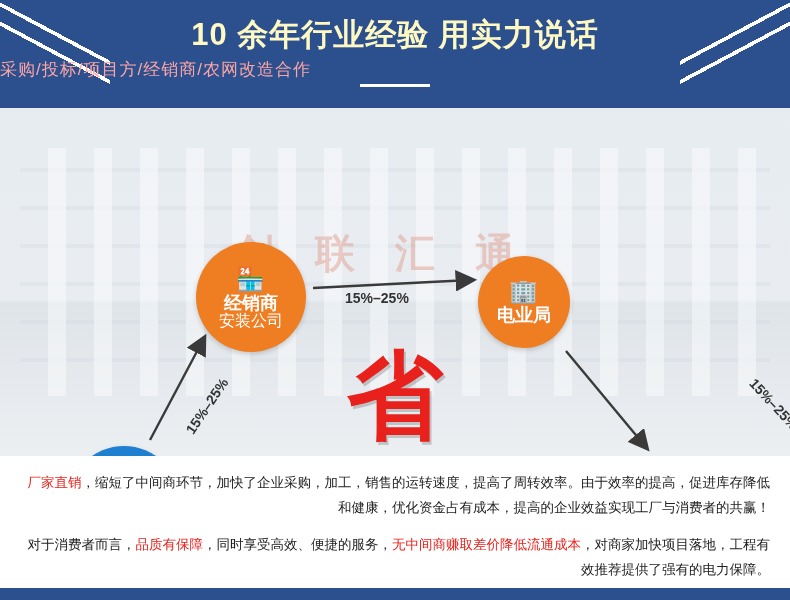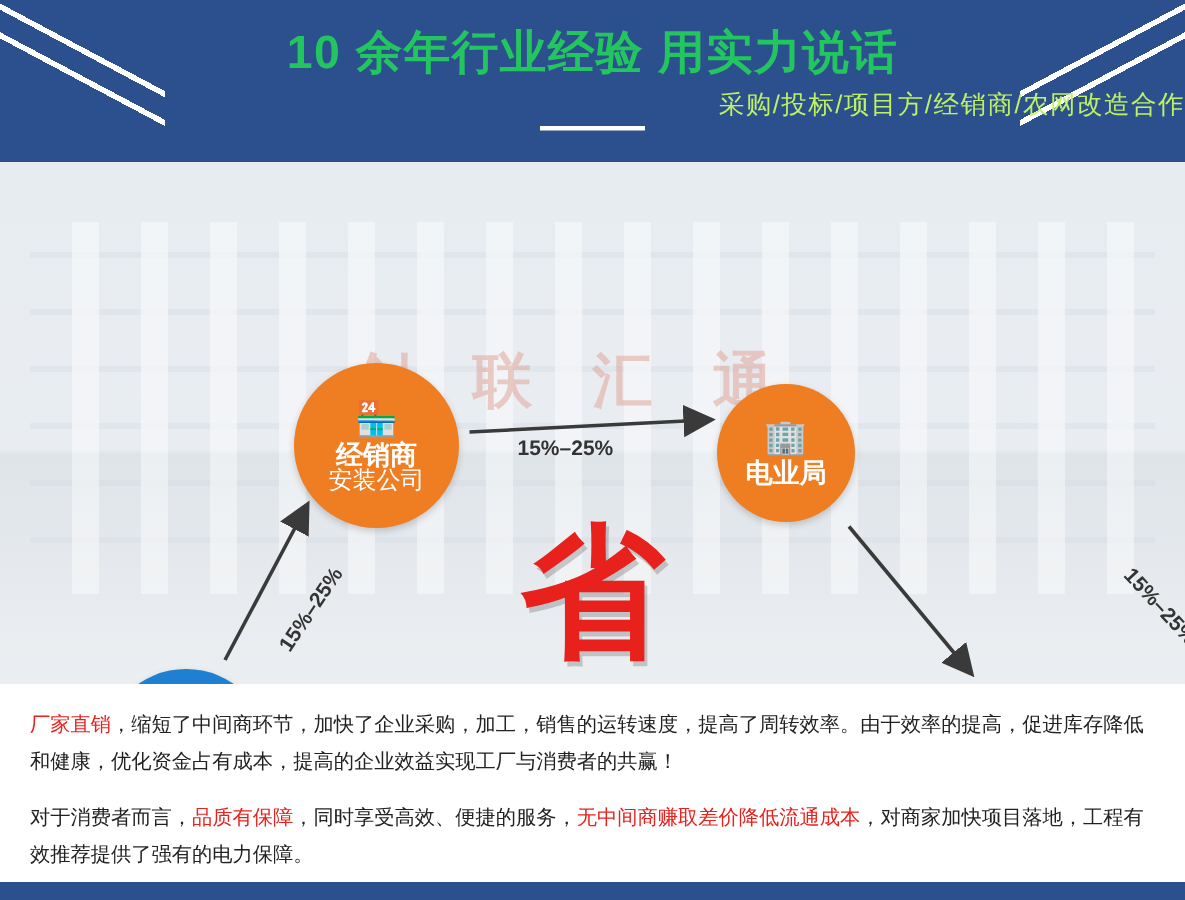--- a/index.html
+++ b/index.html
@@ -8,23 +8,23 @@
 
   
   .header{position:relative;width:790px;height:108px;background:#2c4f8e;overflow:hidden;}
   .header .corner-l,.header .corner-r{position:absolute;top:0;width:110px;height:108px;}
   .header .corner-l{left:0;background:
      linear-gradient(28deg, transparent 49.5%, #fff 49.5%, #fff 52%, transparent 52%),
      linear-gradient(28deg, transparent 61%, #fff 61%, #fff 63.5%, transparent 63.5%);}
   .header .corner-r{right:0;background:
      linear-gradient(-28deg, transparent 49.5%, #fff 49.5%, #fff 52%, transparent 52%),
      linear-gradient(-28deg, transparent 61%, #fff 61%, #fff 63.5%, transparent 63.5%);}
-  .header .title{position:absolute;top:14px;left:0;width:790px;text-align:center;color:#22c55e;
+  .header .title{position:absolute;top:14px;left:0;width:790px;text-align:center;color:#fef9c3;
       font-size:31px;font-weight:bold;letter-spacing:1px;}
-  .header .sub{position:absolute;top:58px;left:0;width:790px;text-align:right;color:#bef264;
+  .header .sub{position:absolute;top:58px;left:0;width:790px;text-align:left;color:#fca5a5;
       font-size:17px;letter-spacing:1px;}
   .header .underline{position:absolute;top:84px;left:50%;margin-left:-35px;width:70px;height:3px;background:#fff;}
 
   
   .diagram{position:relative;width:790px;height:348px;background:#eef1f4;overflow:hidden;}
   
   .bg-photo{position:absolute;inset:0;
     background:
       linear-gradient(to bottom, #e7ecf1 0%, #e9edf1 55%, #dfe4e9 56%, #eceff2 100%);
     opacity:1;}
@@ -54,21 +54,21 @@
   .pct{position:absolute;font-size:14px;font-weight:bold;color:#333;white-space:nowrap;}
   #pct-top{left:345px;top:182px;}
   #pct-left{left:175px;top:290px;transform:rotate(-56deg);}
   #pct-right{left:742px;top:288px;transform:rotate(47deg);}
 
   svg.arrows{position:absolute;inset:0;width:790px;height:348px;}
 
   
   .textblock{position:relative;width:790px;height:144px;background:#fff;padding:14px 20px 0 20px;
      box-sizing:border-box;}
-  .p1,.p2{font-size:13.5px;line-height:25px;color:#222;}
+  .p1,.p2{font-size:13.5px;line-height:25px;color:#222;text-align:right;}
   .p2{margin-top:12px;font-family:Liberation Serif, serif;}
   .red{color:#e8211c;}
 
   
   .footer{position:absolute;left:0;bottom:0;width:790px;height:12px;background:#2c4f8e;}
 </style>
 </head>
 <body>
 
 <div id="page">

